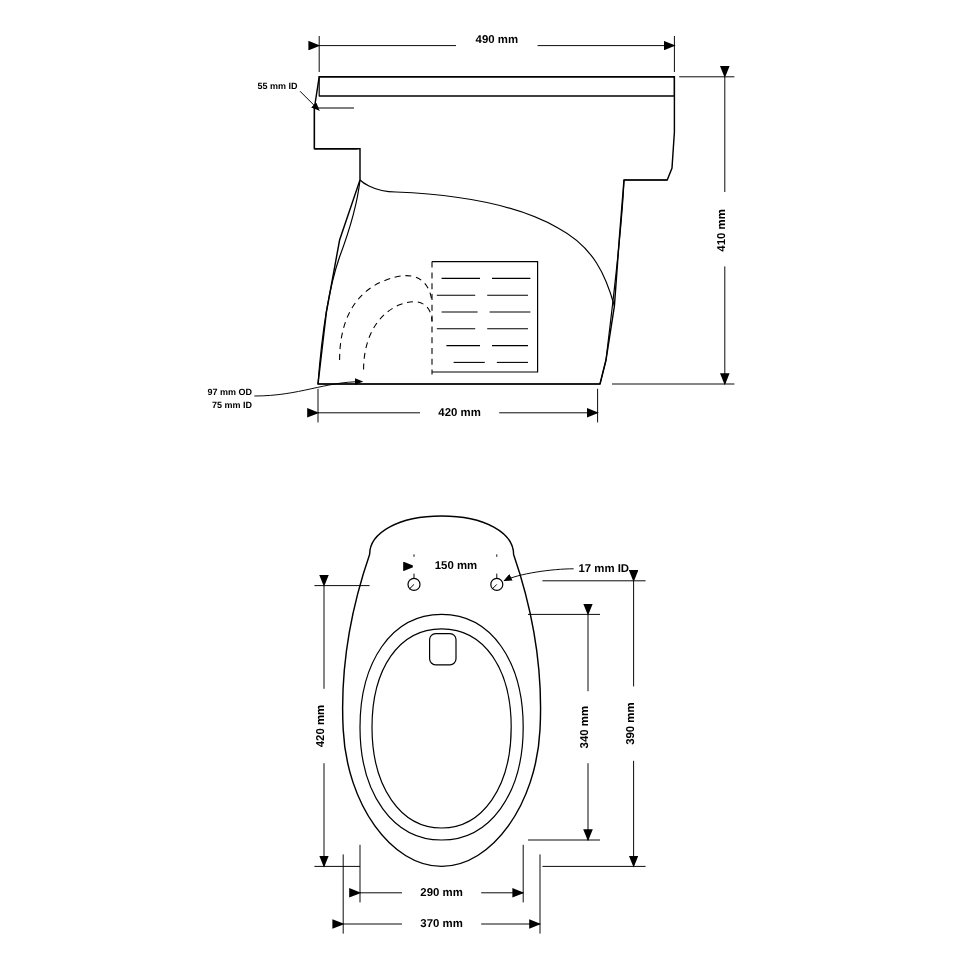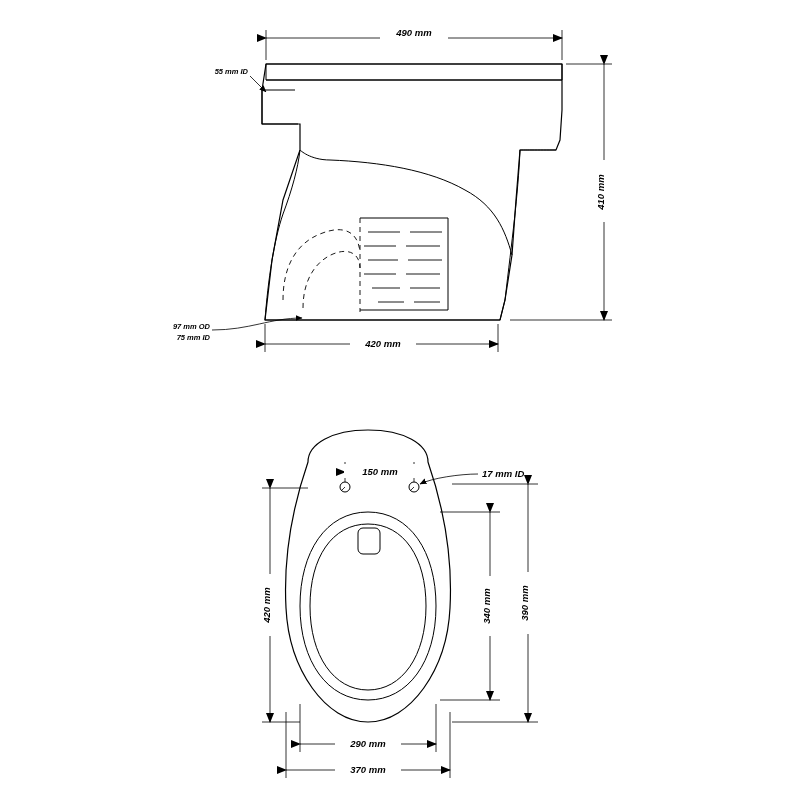--- a/index.html
+++ b/index.html
@@ -9,21 +9,20 @@
   }
   body {
     font-family: "Liberation Sans", sans-serif;
   }
   #sheet {
     position: relative;
     width: 800px;
     height: 800px;
     background: #ffffff;
     overflow: hidden;
-    font-style: italic;
   }
   #sheet svg {
     display: block;
   }
   .dimtext {
     font-family: "Liberation Sans", sans-serif;
     font-size: 9.5px;
     font-weight: bold;
     fill: #000000;
   }

